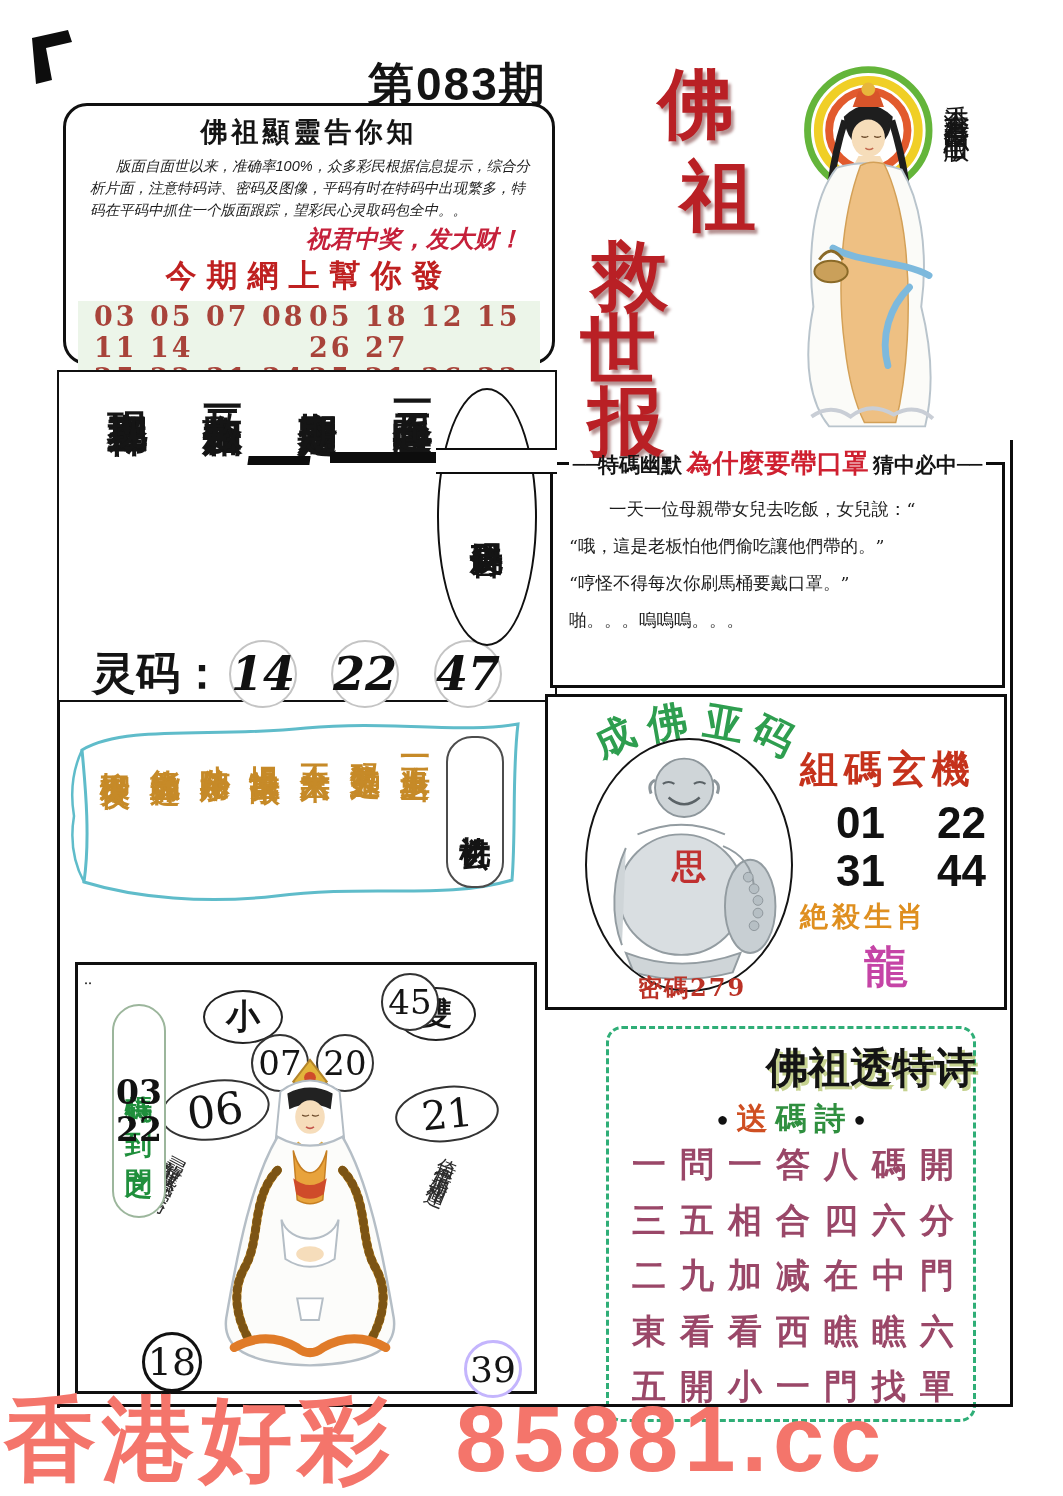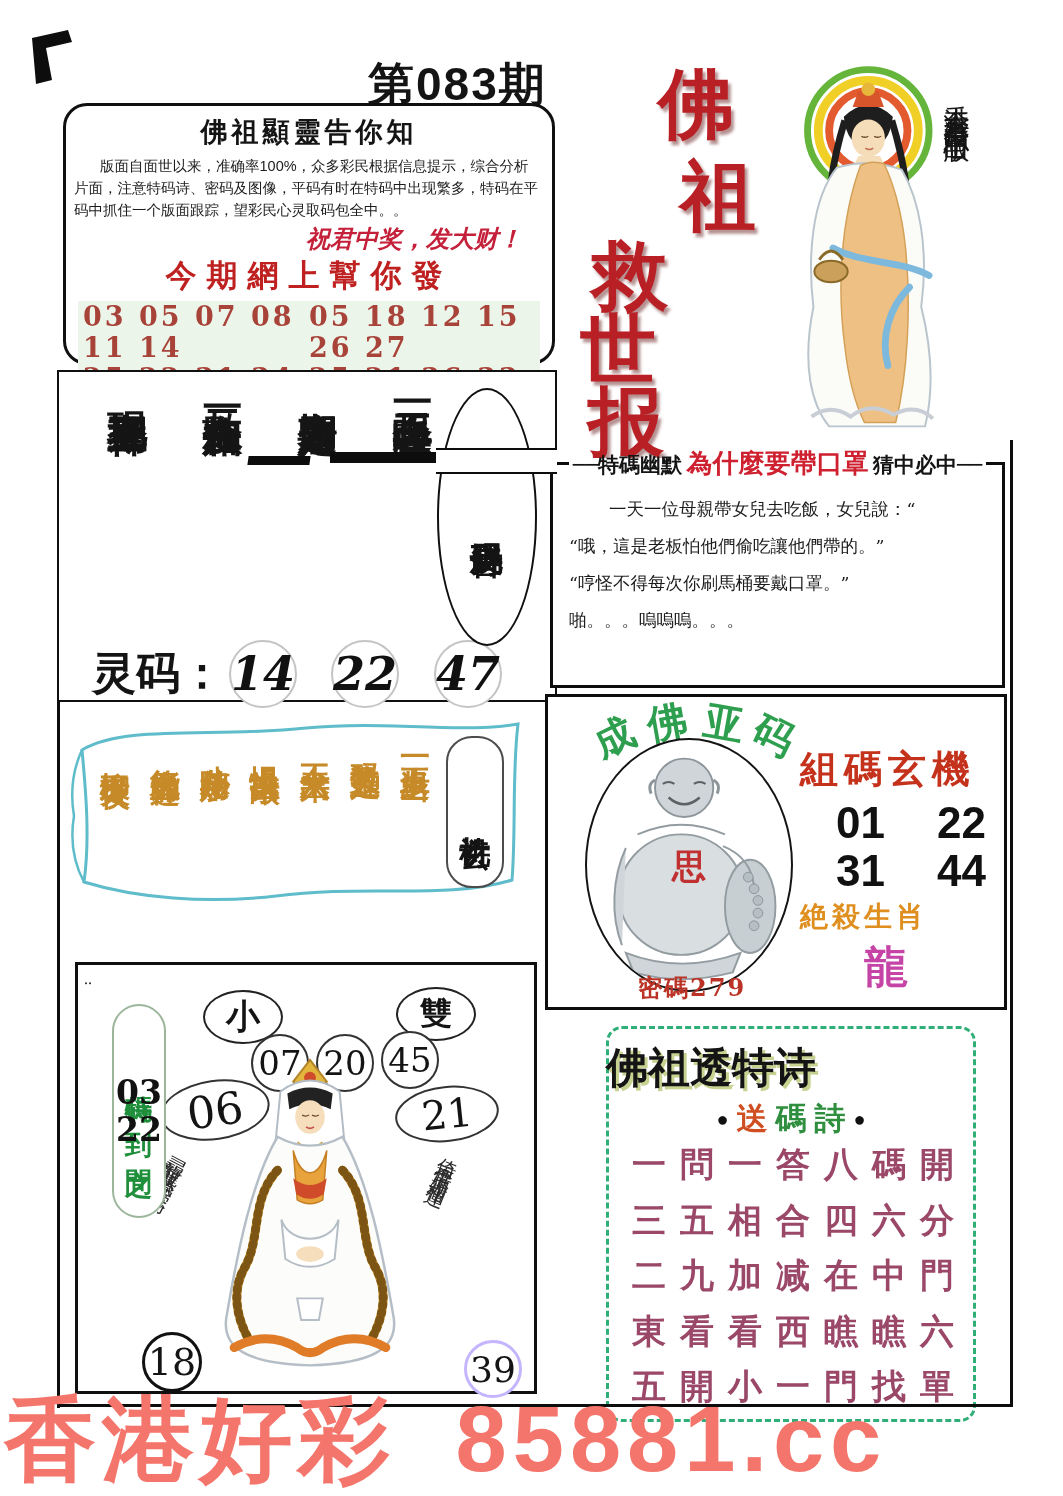--- a/index.html
+++ b/index.html
@@ -6,25 +6,25 @@
   .page{position:relative;width:1063px;height:1496px;background:#fff;overflow:hidden;
         font-family:"Liberation Sans",sans-serif;color:#141414;}
   .abs{position:absolute;}
   .serif{font-family:"DejaVu Serif","Liberation Serif",serif;}
   .v{writing-mode:vertical-rl;text-orientation:upright;line-height:1;}
   .circle{border-radius:50%;display:flex;align-items:center;justify-content:center;box-sizing:border-box;background:#fff;}
 
   
   .announce{left:63px;top:103px;width:492px;height:262px;border:3px solid #101010;border-radius:24px;box-sizing:border-box;background:#fff;}
   .announce-title{margin-top:8px;text-align:center;font-size:27px;font-weight:700;letter-spacing:4px;}
-  .announce-body{margin:6px 14px 0 8px;font-size:14.5px;line-height:1.5;color:#1c1c1c;text-indent:26px;}
+  .announce-body{margin:6px 14px 0 24px;font-size:14.5px;line-height:1.5;color:#1c1c1c;text-indent:26px;font-style:italic;}
   .announce-wish{margin-top:2px;padding-right:30px;text-align:right;font-size:24px;font-weight:700;font-style:italic;color:#c5203a;}
   .announce-slogan{text-align:center;font-size:31px;font-weight:700;letter-spacing:10px;color:#bf2020;}
   .numrows{margin:4px 12px 0 12px;background:#ecf5e9;}
-  .numrow{display:flex;justify-content:space-between;padding:0 5px;font-size:27px;font-weight:700;
+  .numrow{display:flex;justify-content:space-between;padding:0 16px;font-size:27px;font-weight:700;
           letter-spacing:3px;color:#a8433a;line-height:1.15;}
 
   
   .mast-char{font-size:76px;font-weight:700;color:#b92025;text-shadow:3px 4px 3px rgba(90,10,10,.45);line-height:1;}
   .publisher{left:944px;top:84px;font-size:26px;letter-spacing:3px;color:#151515;height:360px;}
 
   
   .midbox{left:57px;top:370px;width:500px;height:332px;border:2.5px solid #101010;box-sizing:border-box;background:#fff;}
   .poemcol{font-size:40px;font-weight:700;color:#151515;letter-spacing:-1px;}
   .oval-label{left:437px;top:388px;width:96px;height:254px;border:2.5px solid #101010;border-radius:50%;
@@ -67,21 +67,21 @@
                overflow:hidden;background:#fff;box-sizing:border-box;}
   .belly{left:672px;top:844px;font-size:34px;font-weight:700;color:#c03030;z-index:2;}
   .secret{left:638px;top:946px;font-size:24px;font-weight:700;color:#bb3226;letter-spacing:2px;z-index:2;margin-top:26px;}
   .zuma-title{left:800px;top:744px;font-size:38px;font-weight:700;color:#c5321c;letter-spacing:6px;}
   .zuma-row{left:836px;display:flex;gap:52px;font-size:44px;font-weight:700;color:#111;}
   .kill-title{left:800px;top:898px;font-size:28px;font-weight:700;color:#df8f1f;letter-spacing:4px;}
   .zodiac{left:864px;top:938px;font-size:44px;font-weight:700;color:#c544a6;}
 
   
   .toutebox{left:606px;top:1026px;width:370px;height:396px;border:3px dashed #2fae77;border-radius:16px;box-sizing:border-box;background:#fff;}
-  .toute-title{left:606px;top:1040px;width:370px;text-align:left;font-size:42px;font-weight:700;
+  .toute-title{left:606px;top:1040px;width:370px;text-align:right;font-size:42px;font-weight:700;
                text-shadow:3px 3px 0 rgba(160,180,70,.6);color:#141414;}
   .toute-sub{left:606px;top:1098px;width:370px;display:flex;justify-content:center;align-items:center;gap:8px;}
   .sub-dot{font-size:20px;color:#111;}
   .sub-c0{font-size:31px;font-weight:700;color:#cf4f22;}
   .sub-c1,.sub-c2{font-size:31px;font-weight:700;color:#2f8f3f;}
   .toute-rows{left:628px;top:1142px;width:330px;height:268px;display:flex;flex-direction:column;justify-content:space-between;}
   .toute-row{font-size:34px;font-weight:600;color:#9a4768;letter-spacing:14px;margin-right:-14px;text-align:center;white-space:nowrap;}
 
   
   .frame{background:#0d0d0d;}
@@ -202,21 +202,21 @@
   <div class="abs circle tag-ellipse" style="left:396px;top:987px;width:80px;height:54px;border-radius:50%;">
     <span class="serif" style="font-size:32px;font-weight:700;">雙</span>
   </div>
 
   <div class="abs circle numcircle" style="left:251px;top:1034px;width:58px;height:58px;">
     <span class="serif" style="font-size:34px;">07</span>
   </div>
   <div class="abs circle numcircle" style="left:316px;top:1034px;width:58px;height:58px;">
     <span class="serif" style="font-size:34px;">20</span>
   </div>
-  <div class="abs circle numcircle" style="left:381px;top:1031px;width:58px;height:58px;">
+  <div class="abs circle numcircle" style="left:381px;top:973px;width:58px;height:58px;">
     <span class="serif" style="font-size:34px;">45</span>
   </div>
 
   <div class="abs circle numcircle" style="left:160px;top:1080px;width:110px;height:60px;border-radius:50%;transform:rotate(-8deg);">
     <span class="serif" style="font-size:44px;">06</span>
   </div>
   <div class="abs circle numcircle" style="left:395px;top:1086px;width:104px;height:56px;border-radius:50%;transform:rotate(-6deg);">
     <span class="serif" style="font-size:40px;">21</span>
   </div>
 

